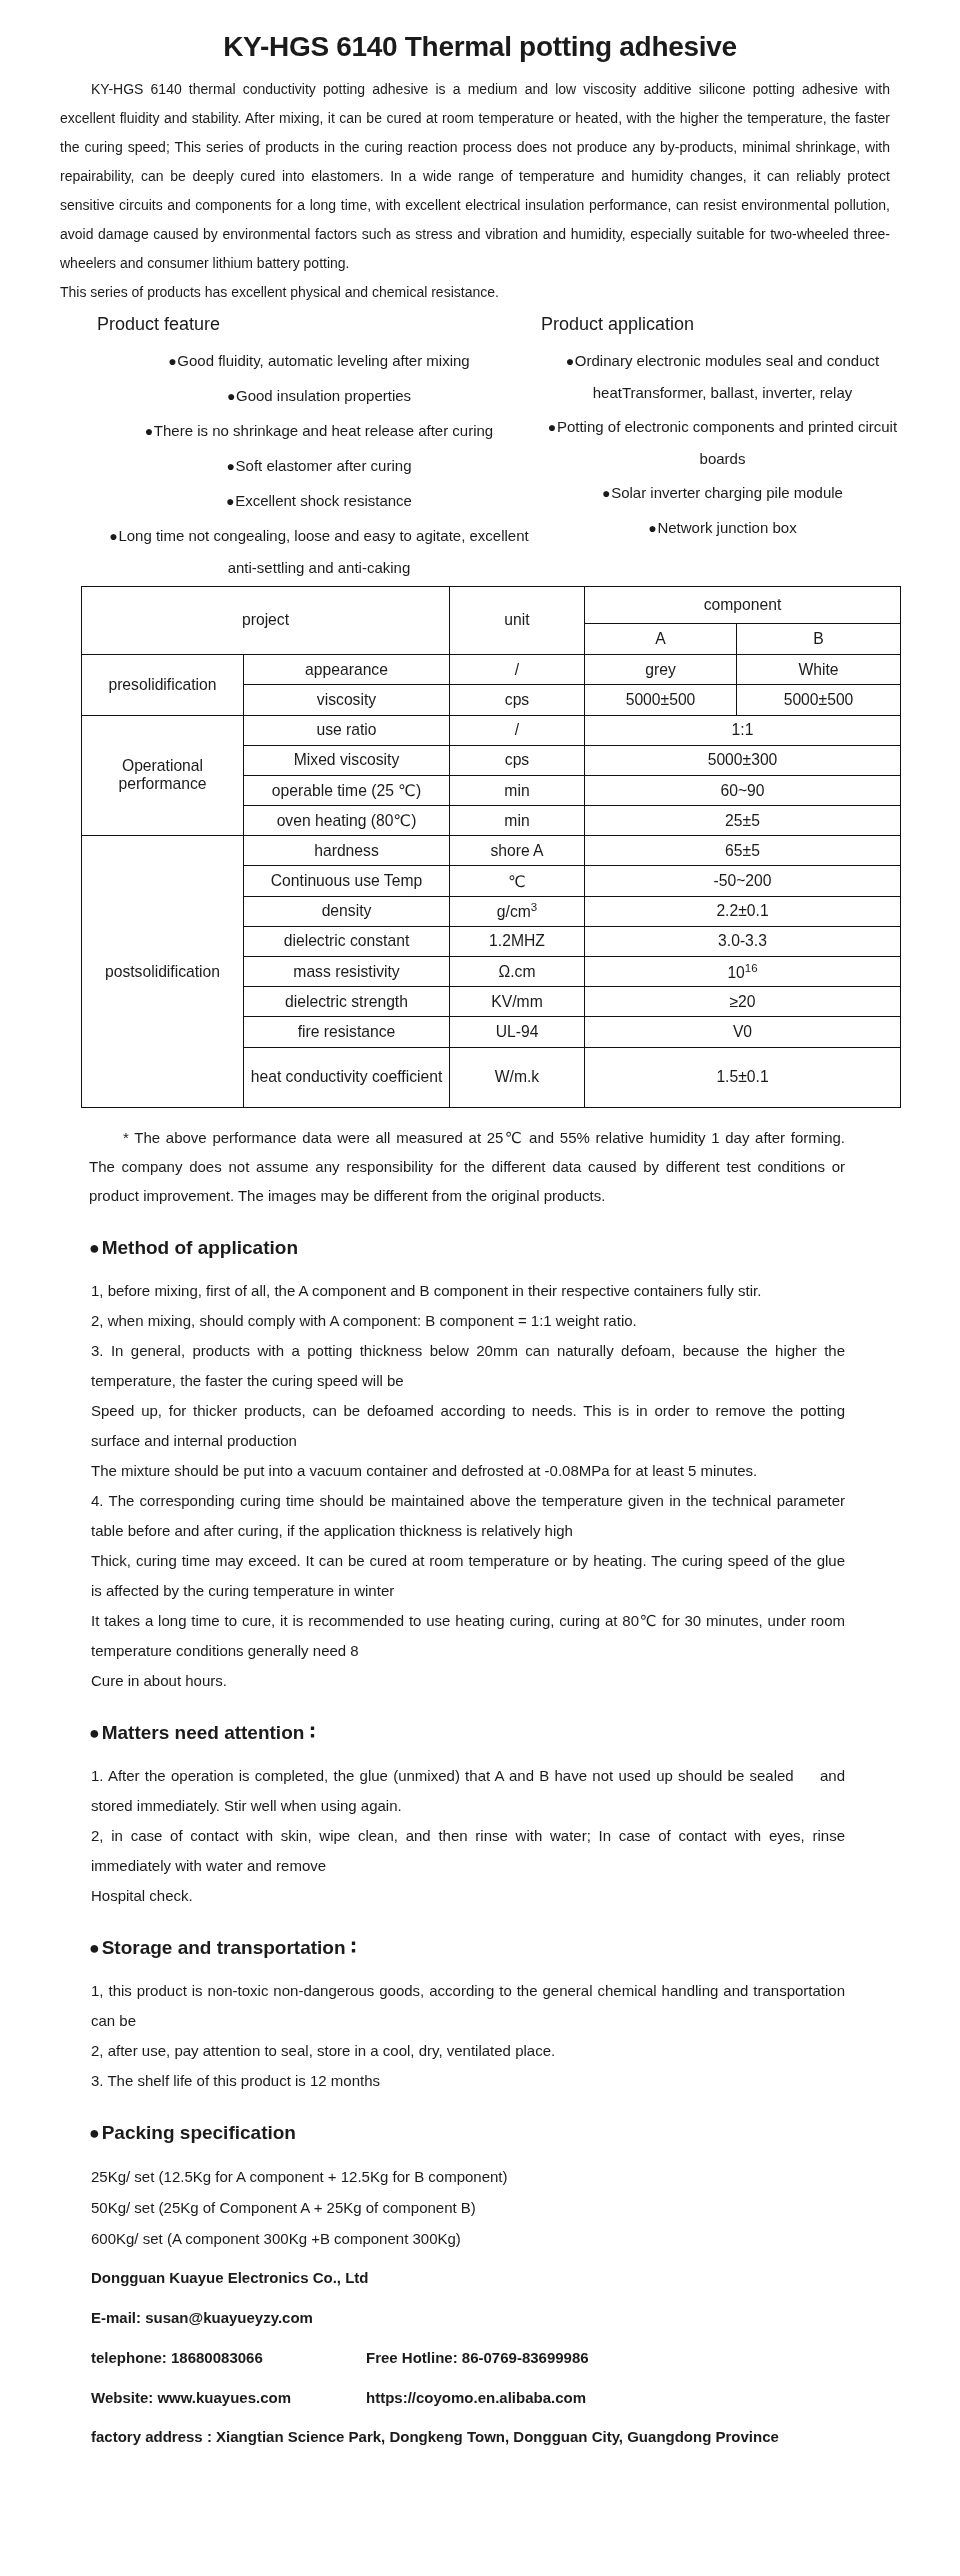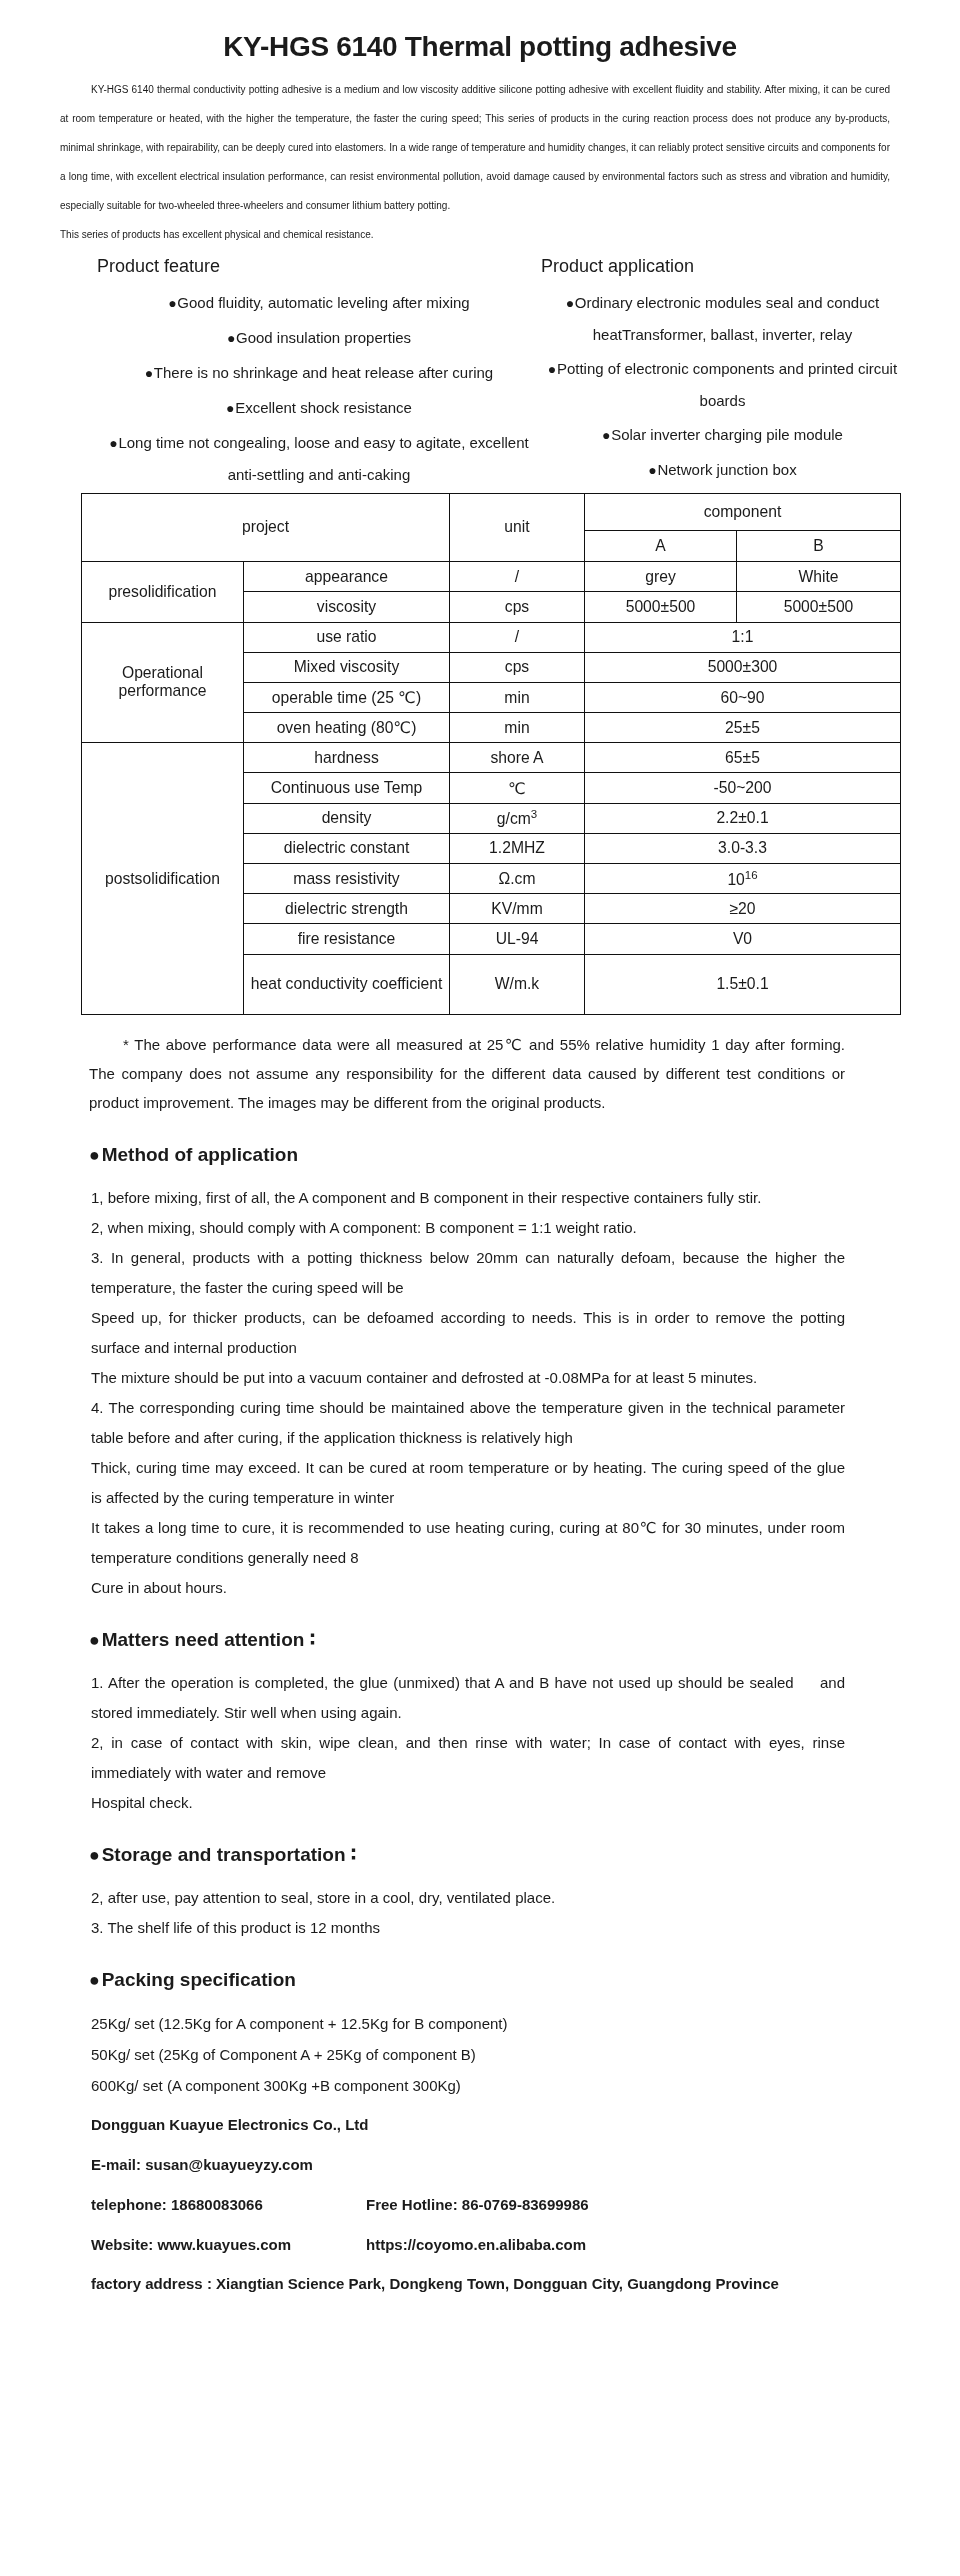--- a/index.html
+++ b/index.html
@@ -12,21 +12,21 @@
     background:#ffffff;
     color:#1b1b1b;
     font-family:"Liberation Sans","DejaVu Sans",sans-serif;
   }
   .title {
     margin:0 0 13.3px 0;
     text-align:center;
     font-size:28px; line-height:31px; font-weight:700;
     letter-spacing:-0.3px;
   }
-  .intro { margin:0 70px 0 60px; font-size:10px; line-height:29px; text-align:justify; }
+  .intro { margin:0 70px 0 60px; font-size:14px; line-height:29px; text-align:justify; }
   .intro p { margin:0; }
   .intro .first { text-indent:31px; }
 
   .twocol { display:flex; margin:6px 18px 0 97px; }
   .col-left  { width:444px; }
   .col-right { width:363px; }
   .sec-h { font-size:18px; font-weight:400; line-height:23px; margin:0 0 8.5px 0; }
   .blist { margin:0; }
   .bitem { font-size:15px; line-height:31px; margin:0 0 3px 0; text-align:center; }
   .bitem .blt { font-size:14px; margin-right:0.6px; }
@@ -91,20 +91,21 @@
     <p>This series of products has excellent physical and chemical resistance.</p>
   </div>
 
   <div class="twocol">
     <div class="col-left">
       <div class="sec-h">Product feature</div>
       <div class="blist">
         <div class="bitem"><span class="blt">●</span><span>Good fluidity, automatic leveling after mixing</span></div>
         <div class="bitem"><span class="blt">●</span><span>Good insulation properties</span></div>
         <div class="bitem"><span class="blt">●</span><span>There is no shrinkage and heat release after curing</span></div>
+        <div class="bitem"><span class="blt">●</span><span>Soft elastomer after curing</span></div>
         <div class="bitem"><span class="blt">●</span><span>Excellent shock resistance</span></div>
         <div class="bitem"><span class="blt">●</span><span>Long time not congealing, loose and easy to agitate, excellent anti-settling and anti-caking</span></div>
       </div>
     </div>
     <div class="col-right">
       <div class="sec-h">Product application</div>
       <div class="blist">
         <div class="bitem"><span class="blt">●</span><span>Ordinary electronic modules seal and conduct heatTransformer, ballast, inverter, relay</span></div>
         <div class="bitem"><span class="blt">●</span><span>Potting of electronic components and printed circuit boards</span></div>
         <div class="bitem"><span class="blt">●</span><span>Solar inverter charging pile module</span></div>
@@ -238,20 +239,21 @@
     <p>1. After the operation is completed, the glue (unmixed) that A and B have not used up should be sealed&nbsp;&nbsp;&nbsp;&nbsp; and stored immediately. Stir well when using again.</p>
     <p>2, in case of contact with skin, wipe clean, and then rinse with water; In case of contact with eyes, rinse immediately with water and remove</p>
     <p>Hospital check.</p>
   </div>
 
   <div class="bsec-h">
     <span class="dot">●</span>
     <span>Storage and transportation ∶</span>
   </div>
   <div class="para-block">
+    <p>1, this product is non-toxic non-dangerous goods, according to the general chemical handling and transportation can be</p>
     <p>2, after use, pay attention to seal, store in a cool, dry, ventilated place.</p>
     <p>3. The shelf life of this product is 12 months</p>
   </div>
 
   <div class="bsec-h">
     <span class="dot">●</span>
     <span>Packing specification</span>
   </div>
   <div class="para-block pack-lines">
     <p>25Kg/ set (12.5Kg for A component + 12.5Kg for B component)</p>

